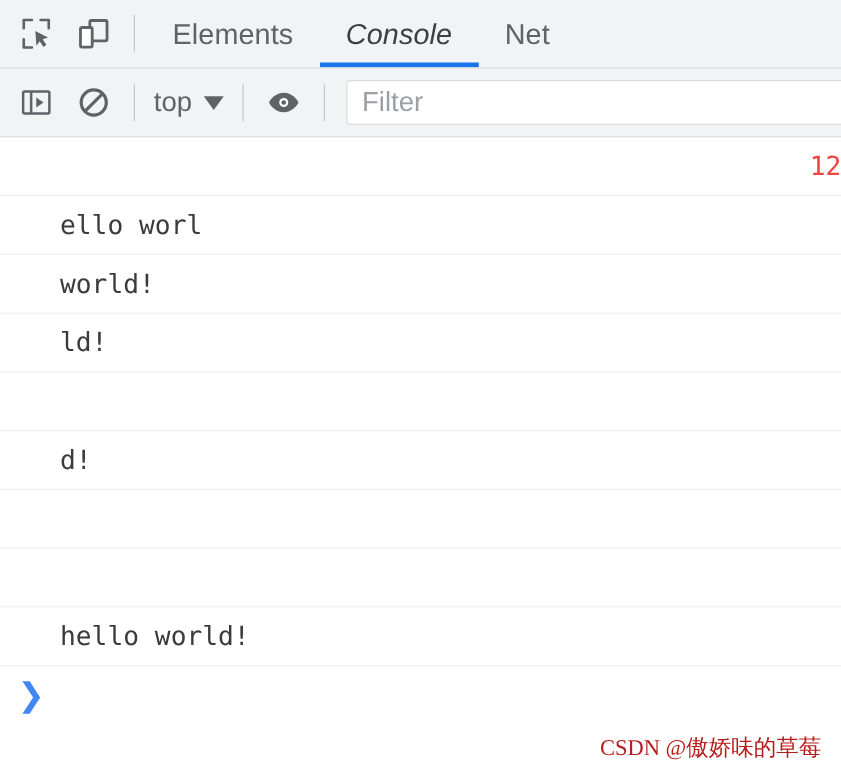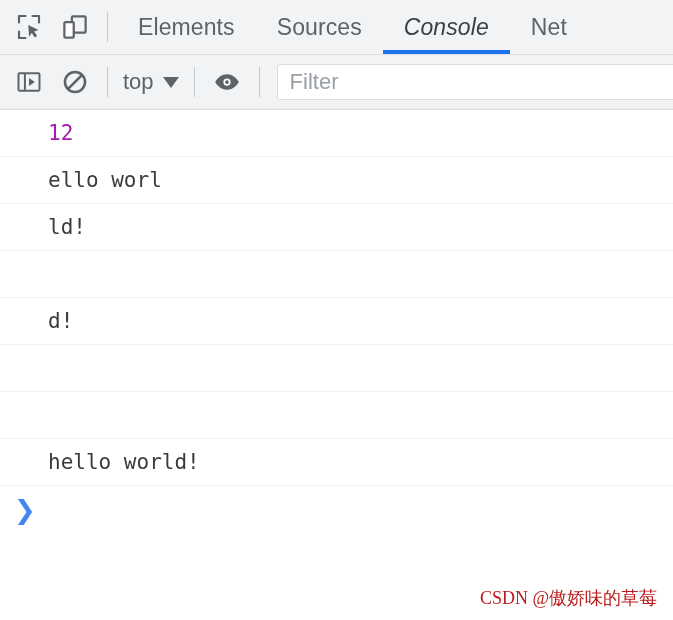--- a/index.html
+++ b/index.html
@@ -139,21 +139,21 @@
     border-bottom: 1px solid #f0f0f0;
     display: flex;
     align-items: center;
     padding-left: 48px;
     box-sizing: border-box;
     font-family: "DejaVu Sans Mono", "Liberation Mono", monospace;
     font-size: 21px;
     color: #3b3b3b;
     white-space: pre;
   }
-  .console-row.num { color: #a21caf; }
+  .console-row.num { color: #ef4444; justify-content: flex-end; }
   .console-row.empty { color: transparent; }
 
   .prompt-row {
     height: 47px;
     display: flex;
     align-items: center;
     padding-left: 14px;
     box-sizing: border-box;
   }
   .prompt-chevron {
@@ -202,23 +202,20 @@
         </svg>
       </span>
     </div>
 
     <div class="vdivider"></div>
 
     <div class="tabs">
       <div class="tab">
         <span>Elements</span>
       </div>
-      <div class="tab">
-        <span>Sources</span>
-      </div>
       <div class="tab active">
         <span>Console</span>
       </div>
       <div class="tab">
         <span>Net</span>
       </div>
     </div>
   </div>
 
   <div class="consolebar">
@@ -270,20 +267,23 @@
 
   <div class="console-body">
 
     <div class="console-row num">
       <span>12</span>
     </div>
     <div class="console-row">
       <span>ello worl</span>
     </div>
     <div class="console-row">
+      <span>world!</span>
+    </div>
+    <div class="console-row">
       <span>ld!</span>
     </div>
     <div class="console-row empty">
       <span></span>
     </div>
     <div class="console-row">
       <span>d!</span>
     </div>
     <div class="console-row empty">
       <span></span>

